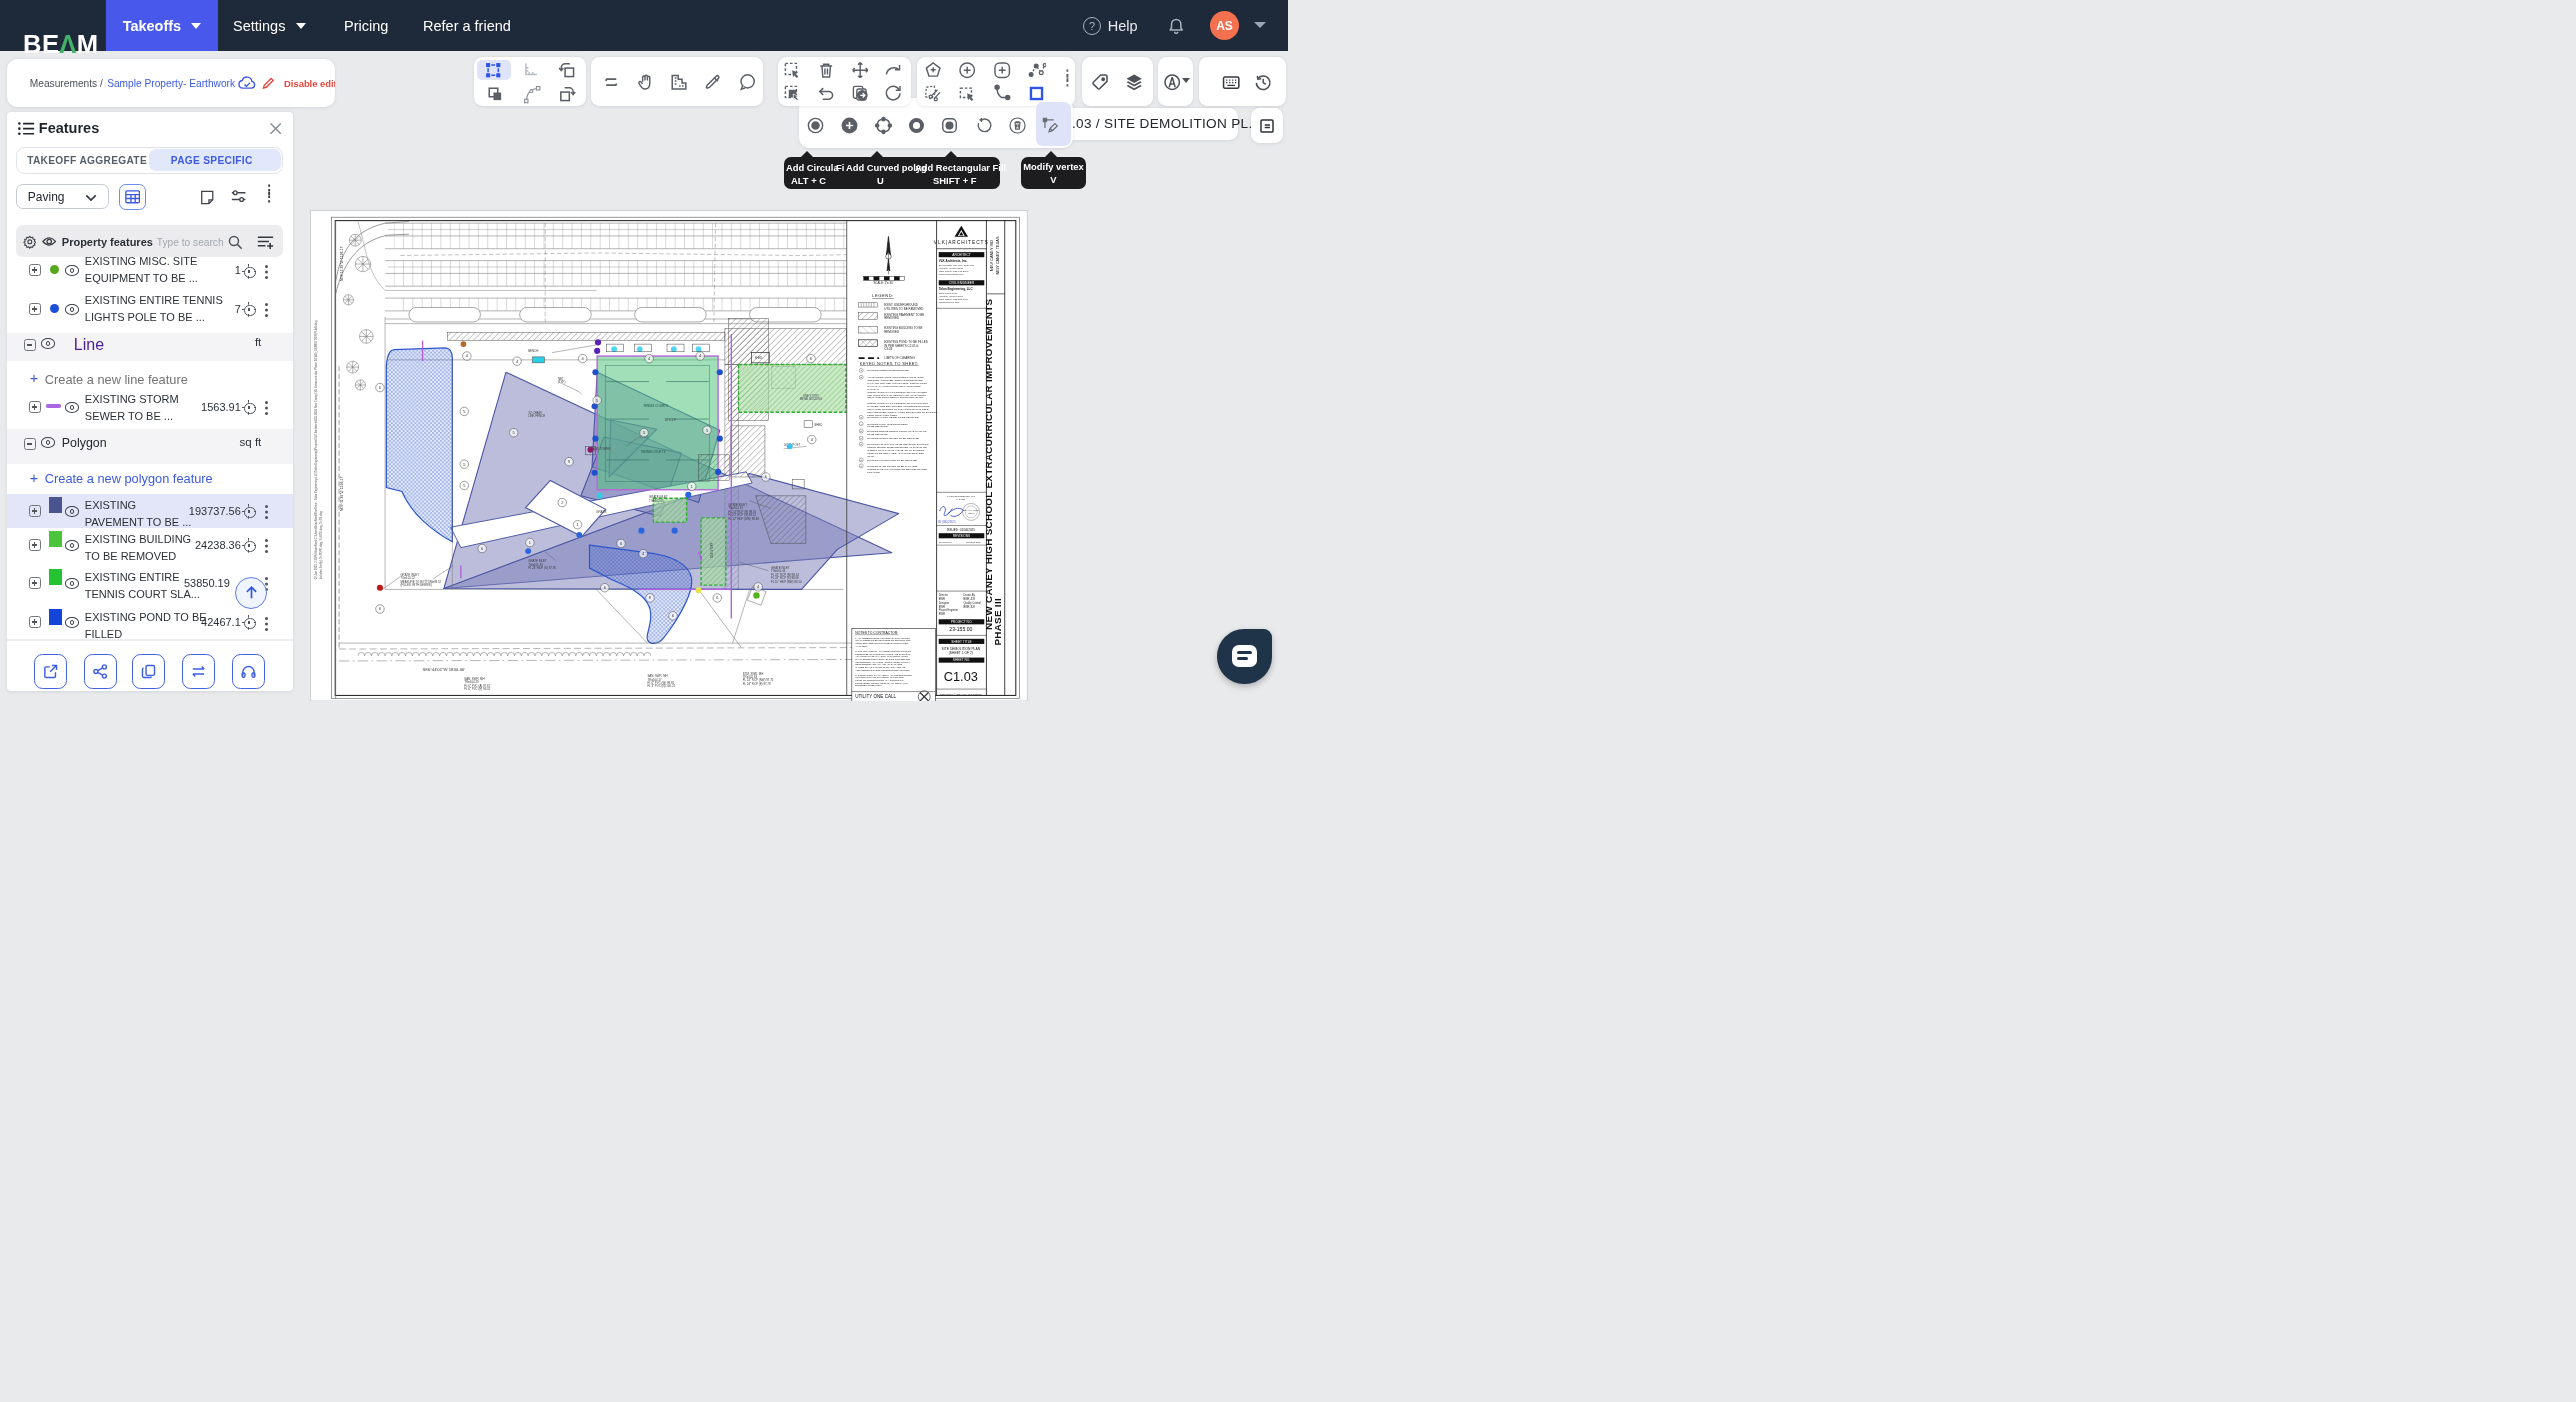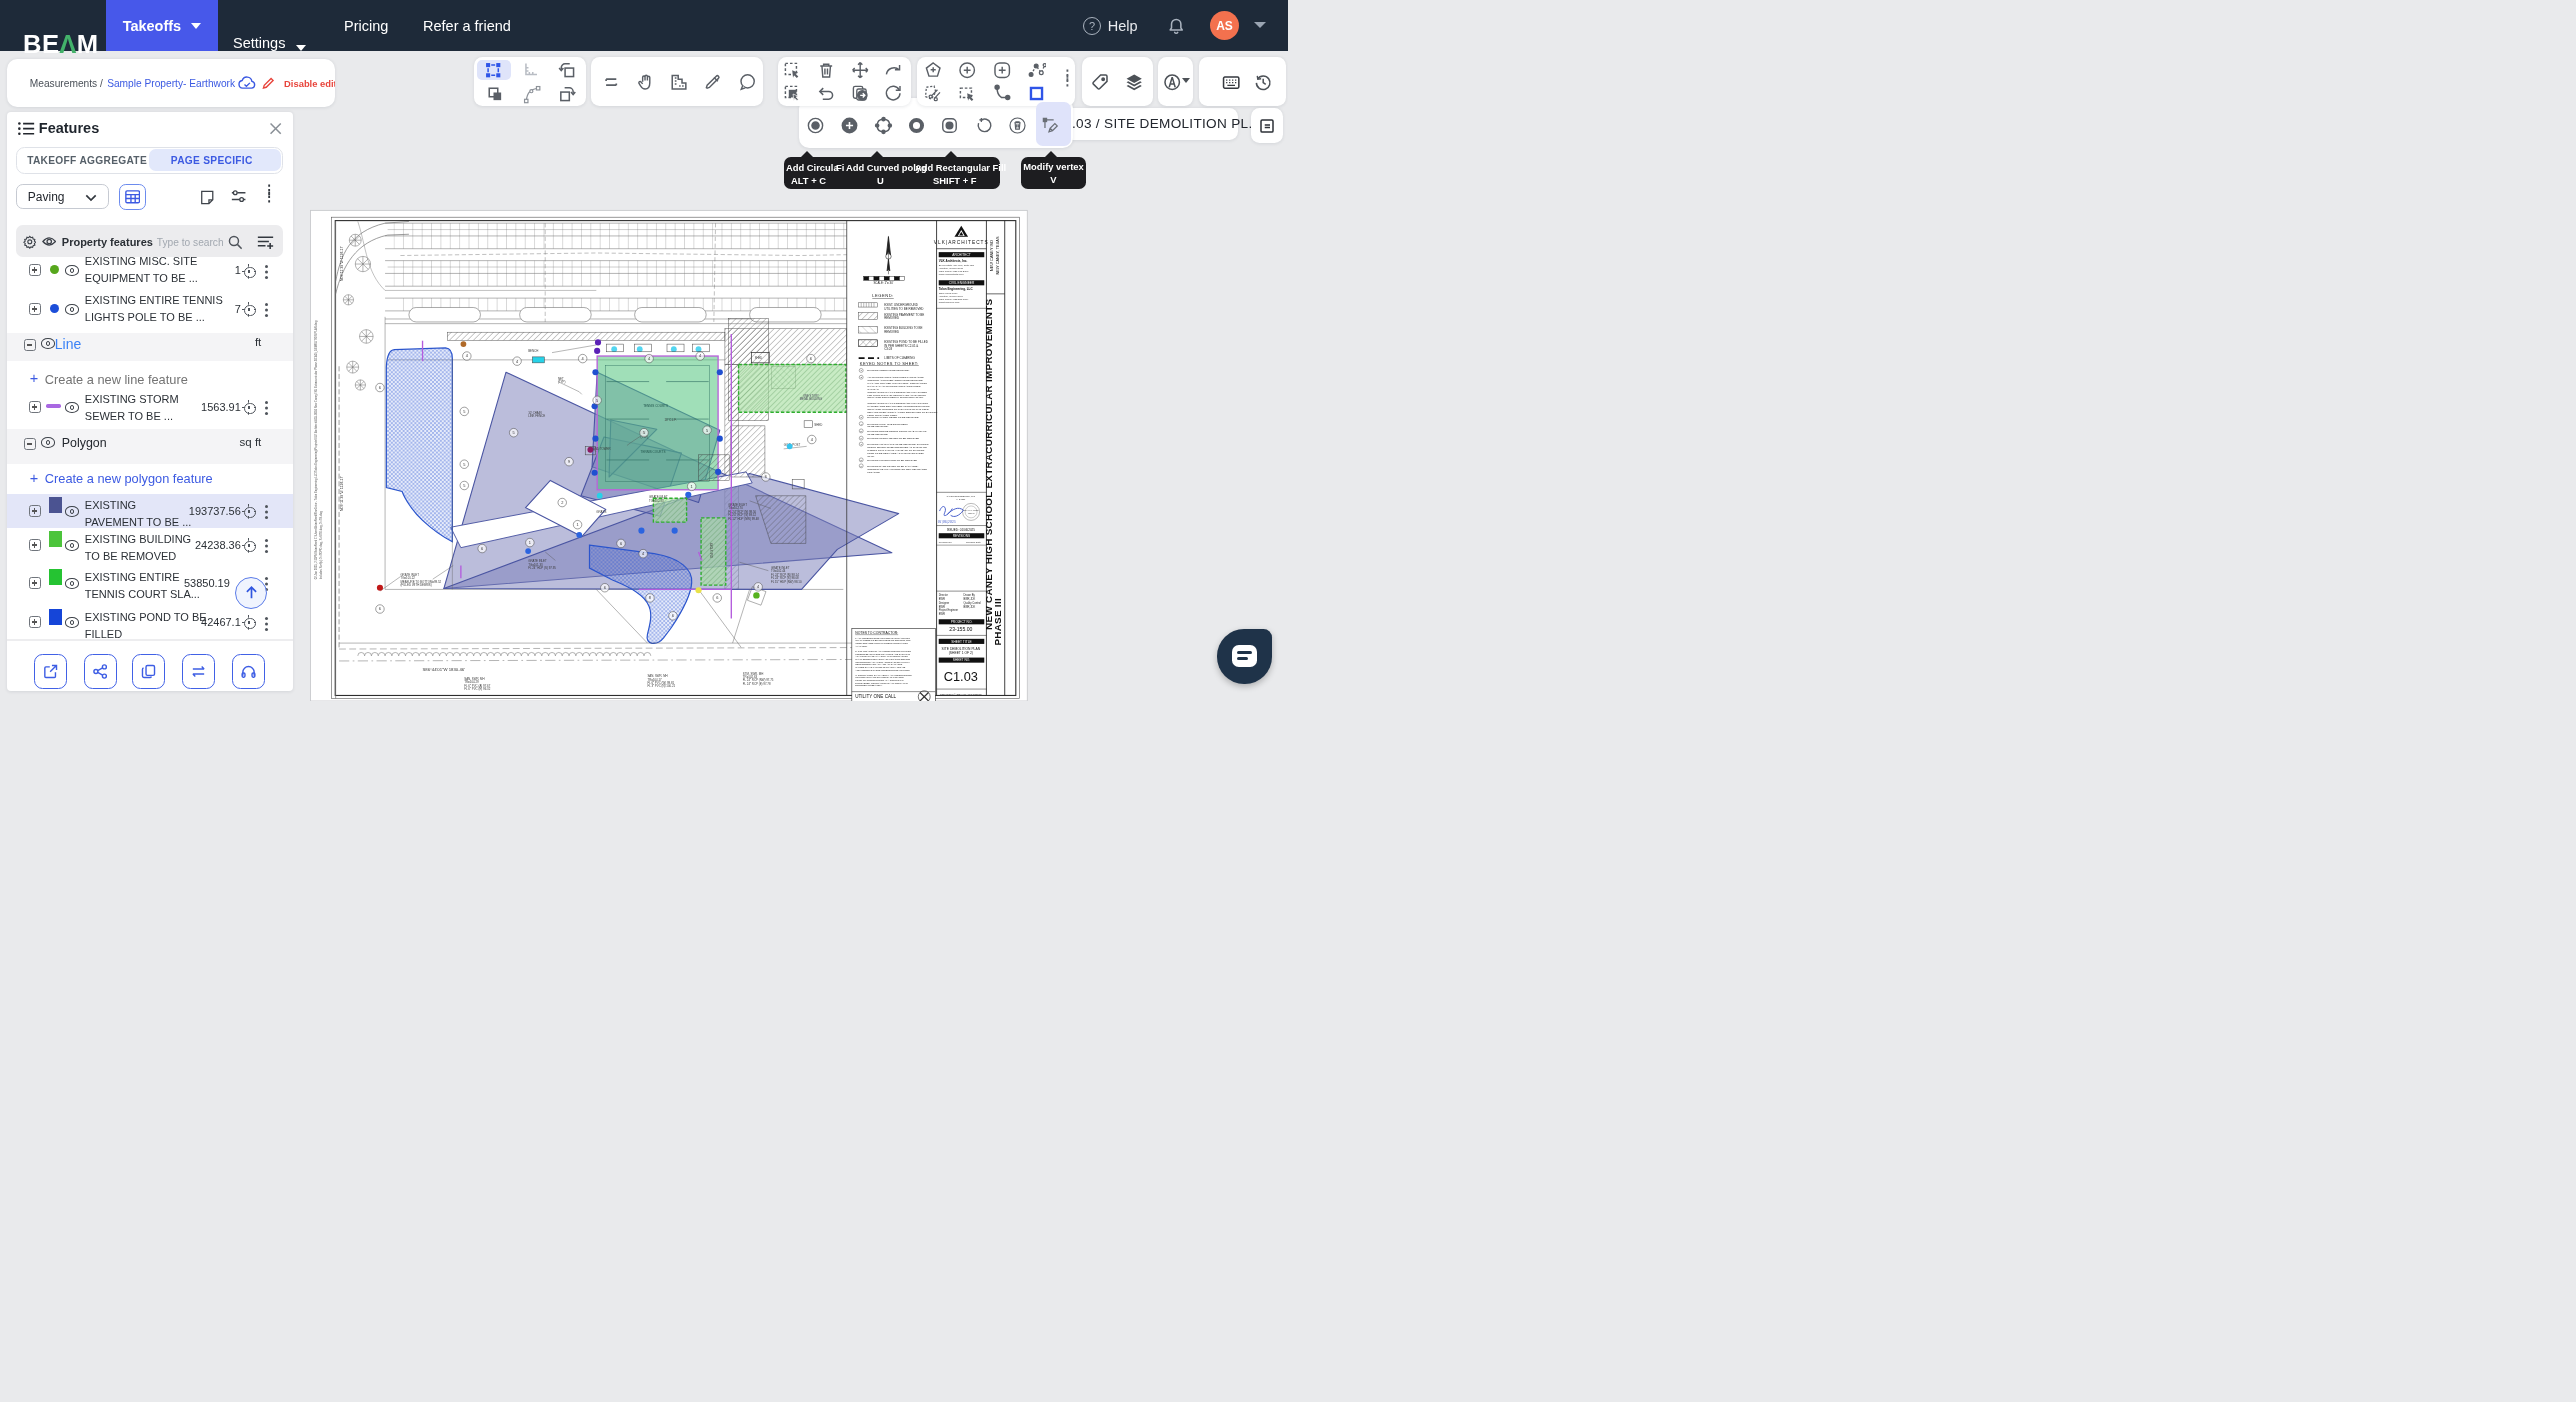--- a/index.html
+++ b/index.html
@@ -6,21 +6,21 @@
 html,body { width:1288px; height:701px; overflow:hidden; }
 body { font-family:"Liberation Sans", sans-serif; background:#e9eaec; position:relative; }
 .abs { position:absolute; }
 
 #nav { position:absolute; left:0; top:0; width:1288px; height:51px; background:#1e2a39; z-index:40; }
 #logo { position:absolute; left:23px; top:12.8px; font-size:25.6px; font-weight:bold; color:#fff; letter-spacing:0.4px; line-height:26.4px;margin-top:18px; }
 #logo .g { color:#43b26a; }
 .navtab { position:absolute; top:0; height:51px; display:flex; align-items:center; color:#fff; font-size:14.5px; }
 #tab-takeoffs { left:106px; width:112px; background:#4758ea; justify-content:center; font-weight:600; }
 .caret { display:inline-block; width:0; height:0; border-left:5.1px solid transparent; border-right:5.1px solid transparent; border-top:6px solid #fff; margin-left:10.2px; }
-#nav-settings { left:233px;align-items:flex-end; }
+#nav-settings { left:233px; }
 #nav-pricing { left:344px; }
 #nav-refer { left:423px; }
 #nav-help { left:1083px; color:#e8eaee; }
 #help-q { width:18px; height:18px; border:1.4px solid #aab3bf; border-radius:50%; display:inline-flex; align-items:center; justify-content:center; font-size:11px; color:#aab3bf; margin-right:6.8px; }
 #bell { position:absolute; left:1166px; top:16px; }
 #avatar { position:absolute; left:1210px; top:11px; width:29px; height:29px; border-radius:50%; background:#f3714e; color:#fff; font-weight:bold; font-size:12px; display:flex; align-items:center; justify-content:center; }
 #av-caret { position:absolute; left:1254px; top:22px; width:0; height:0; border-left:6px solid transparent; border-right:6px solid transparent; border-top:6.8px solid #9aa4b2; }
 
 .card { position:absolute; background:#fff; border-radius:8.5px; box-shadow:0 0.9px 3.4px rgba(30,40,60,.10); z-index:30; }
 #breadcrumb { left:6.8px; top:59px; width:328px; height:48px; border-radius:10.2px; display:flex; align-items:center; font-size:10.2px; white-space:nowrap; overflow:hidden; }
@@ -850,21 +850,21 @@
       <div class="sw" style="top:192px;left:43px;width:9.4px;height:9.4px;border-radius:50%;background:#1c4ed9"></div>
       <div class="ey" style="top:192px"></div>
   <div class="t2" style="top:180px">EXISTING ENTIRE TENNIS<br>LIGHTS POLE TO BE ...</div>
   <div class="val" style="top:191px">7</div>
       <div class="ch" style="top:190px"></div>
       <div class="dt" style="top:189px"></div>
 
   <div class="hdr" style="top:221px;height:28px"></div>
   <div class="mn" style="top:227px"></div>
       <div class="ey" style="top:226px;left:34px"></div>
-  <div class="abs" style="left:48px;top:224px;font-size:14px;color:#3b82f6">Line</div>
+  <div class="abs" style="left:67px;top:224px;font-size:16px;color:#4c1d95">Line</div>
   <div class="abs" style="top:224px;right:31.5px;font-size:11.5px;color:#2b3036">ft</div>
 
   <div class="abs" style="left:23px;top:258px;font-size:14.5px;color:#3c5ae2">+</div>
   <div class="abs" style="left:38px;top:260px;font-size:12.8px;color:#737373">Create a new line feature</div>
 
   <div class="pl" style="top:289px"></div>
       <div class="sw" style="top:292px;left:39px;width:15.3px;height:3.8px;border-radius:1.7px;background:#a968e2"></div>
       <div class="ey" style="top:290px"></div>
   <div class="t2" style="top:279px">EXISTING STORM<br>SEWER TO BE ...</div>
   <div class="val" style="top:289px">1563.91</div>

